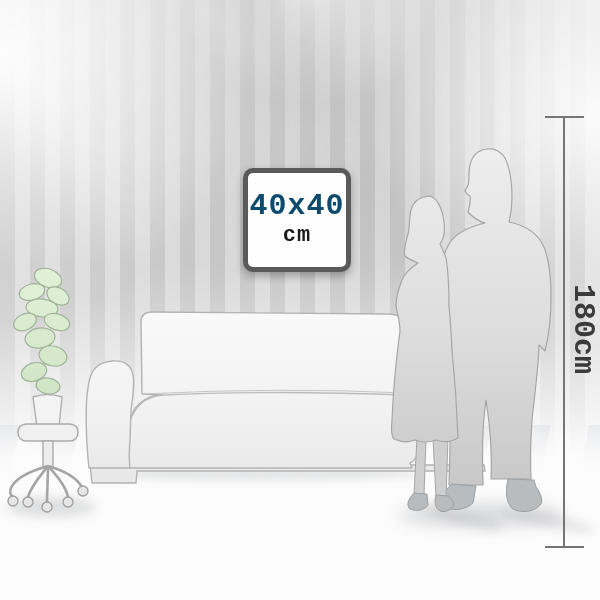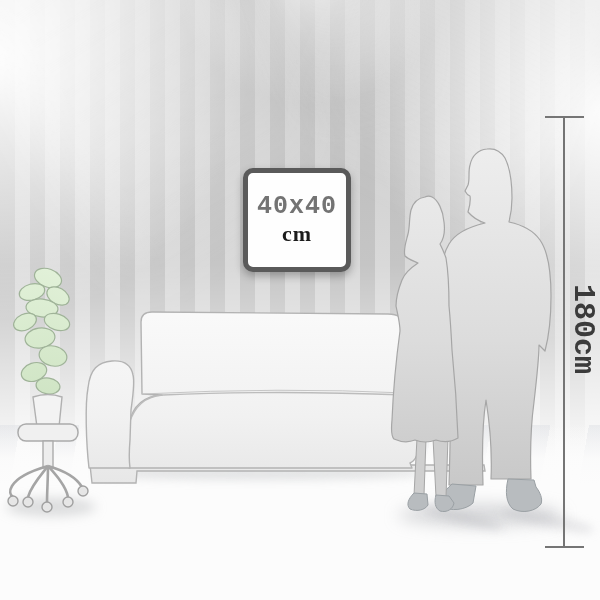--- a/index.html
+++ b/index.html
@@ -61,22 +61,22 @@
   .svg-plant {left:0px;  top:258px;}
   .svg-couple{left:380px;top:140px;}
   
   .frame{
     position:absolute;left:243px;top:168px;width:108px;height:104px;
     box-sizing:border-box;border:5px solid #5a5a5a;border-radius:10px;
     background:#fefefe;
     box-shadow:0 4px 8px rgba(0,0,0,0.28);
     display:flex;flex-direction:column;align-items:center;justify-content:center;
   }
-  .frame-size{font-size:25px;font-weight:bold;color:#737373;letter-spacing:1px;line-height:1.1;}
-  .frame-unit{font-size:22px;font-weight:bold;color:#1b1b1b;letter-spacing:1px;line-height:1.2;font-family:Liberation Serif, serif;}
+  .frame-size{font-size:30px;font-weight:bold;color:#0c4a6e;letter-spacing:1px;line-height:1.1;}
+  .frame-unit{font-size:22px;font-weight:bold;color:#1b1b1b;letter-spacing:1px;line-height:1.2;}
   
   .measure-line{position:absolute;left:563px;top:117px;width:2px;height:430px;background:#757575;}
   .measure-cap-top{position:absolute;left:545px;top:116px;width:39px;height:2px;background:#757575;}
   .measure-cap-bottom{position:absolute;left:545px;top:546px;width:39px;height:2px;background:#757575;}
   .measure-label{
     position:absolute;left:599px;top:266px;width:126px;height:32px;
     transform:rotate(90deg);transform-origin:0 0;
     font-size:30px;font-weight:bold;color:#3b3b3b;text-align:center;line-height:32px;
     letter-spacing:0px;white-space:nowrap;
   }

